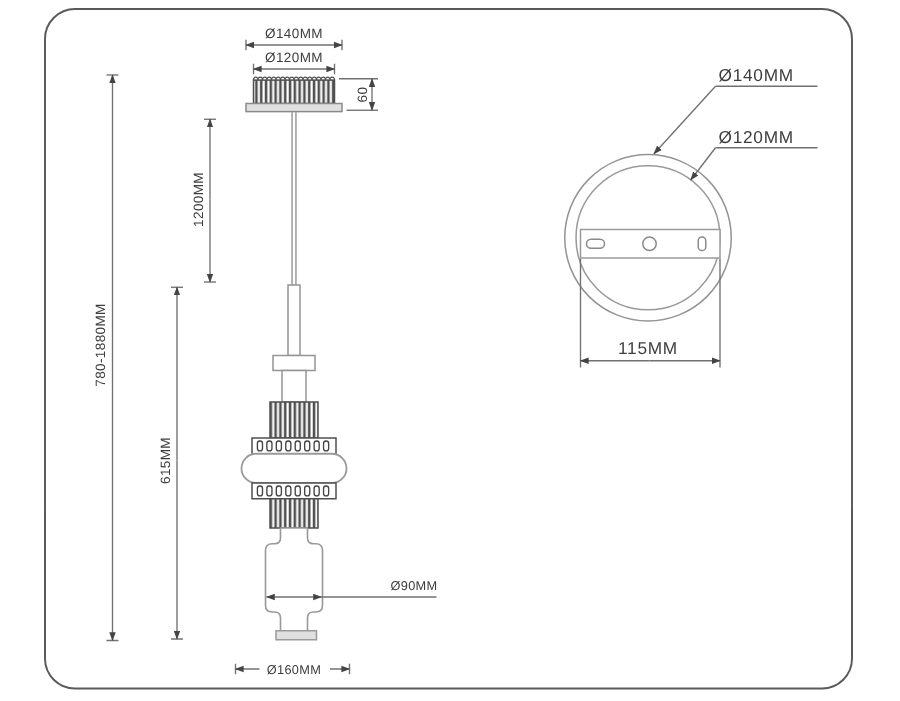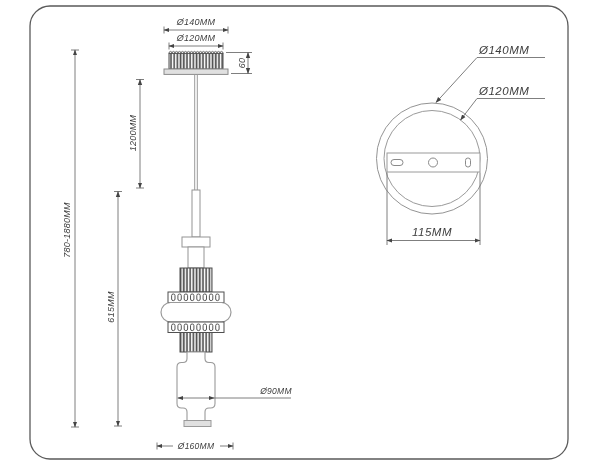--- a/index.html
+++ b/index.html
@@ -1,16 +1,16 @@
 <!DOCTYPE html>
 <html><head>
 <meta charset="utf-8">
 <style>
   html,body{margin:0;padding:0;background:#ffffff;}
-  .page{position:relative;width:600px;height:467px;background:#ffffff;font-family:"Liberation Sans",sans-serif;font-style:italic;}
+  .page{position:relative;width:600px;height:467px;background:#ffffff;font-family:"Liberation Sans",sans-serif;}
   svg{display:block;}
   text{fill:#3d3d3d;font-family:"Liberation Sans",sans-serif;letter-spacing:.25px;}
   .dimtxt{font-size:9px;}
   .dimtxt-sm{font-size:8.5px;}
   .dimtxt-lg{font-size:11.5px;letter-spacing:.5px;}
   .dimline{stroke:#707070;stroke-width:.9;fill:none;}
   .outline{stroke:#949494;stroke-width:1;fill:#ffffff;}
   .outline-thin{stroke:#9a9a9a;stroke-width:1;fill:none;}
   .darkline{stroke:#4f4f4f;stroke-width:1;fill:#ffffff;}
 </style>

